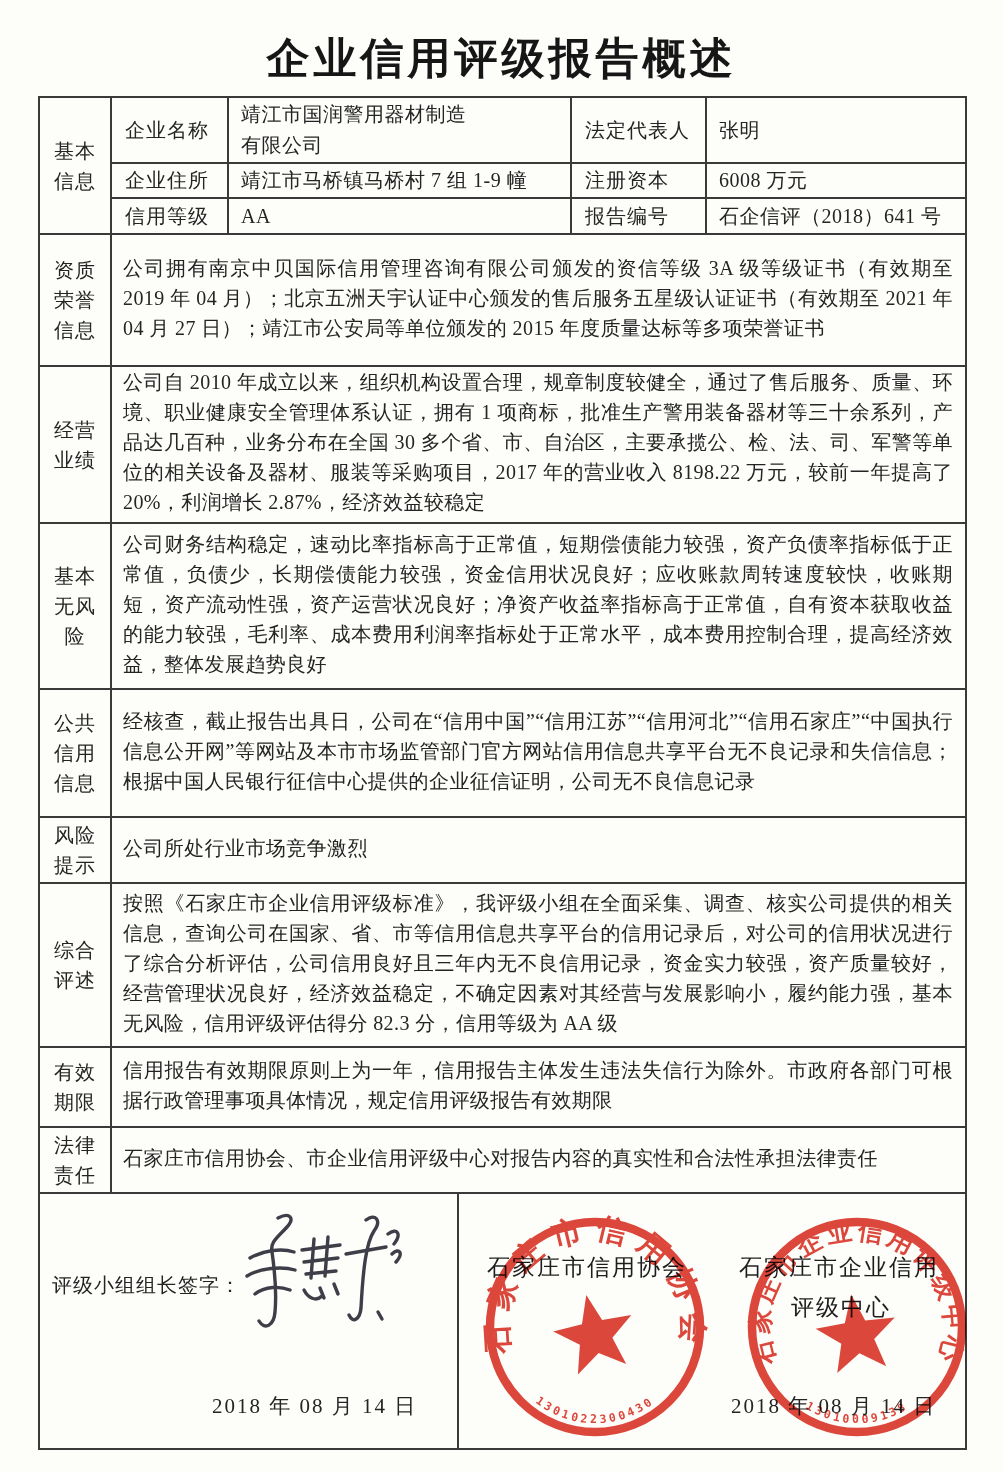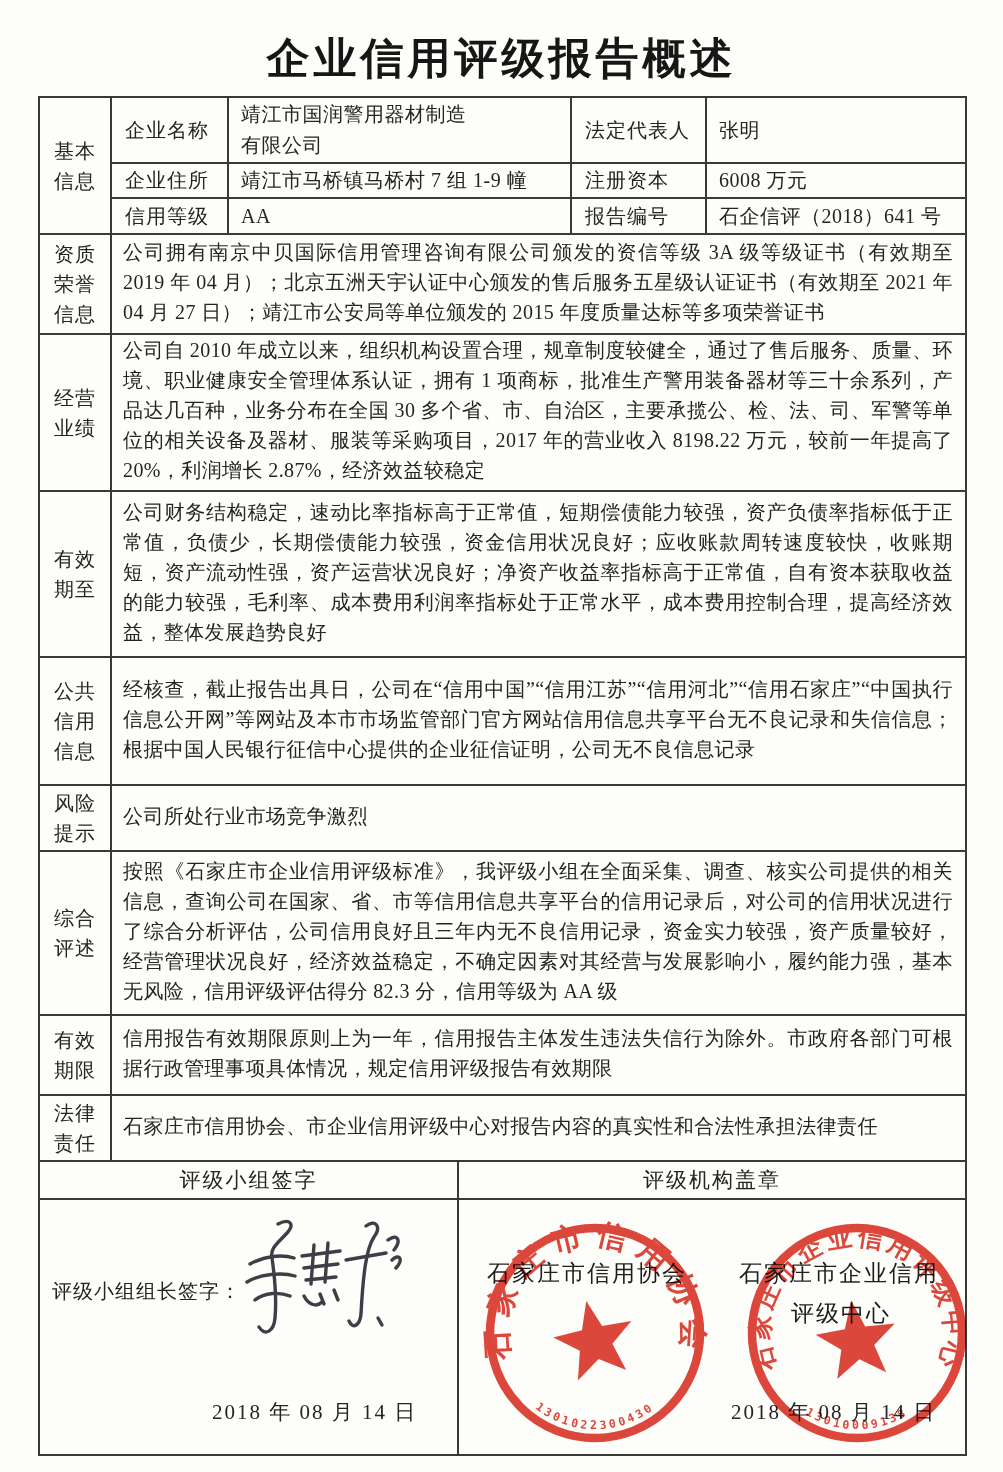--- a/index.html
+++ b/index.html
@@ -97,35 +97,35 @@
       <td class="flabel">注册资本</td>
       <td class="fvalue">6008 万元</td>
     </tr>
     <tr style="height:36px">
       <td class="flabel">信用等级</td>
       <td class="fvalue">AA</td>
       <td class="flabel">报告编号</td>
       <td class="fvalue">石企信评（2018）641 号</td>
     </tr>
 
-    <tr style="height:100px">
+    <tr style="height:132px">
       <td class="rowhead">
             <div class="vlab">资质荣誉信息</div>
           </td>
       <td class="para" colspan="4">公司拥有南京中贝国际信用管理咨询有限公司颁发的资信等级 3A 级等级证书（有效期至 2019 年 04 月）；北京五洲天宇认证中心颁发的售后服务五星级认证证书（有效期至 2021 年 04 月 27 日）；靖江市公安局等单位颁发的 2015 年度质量达标等多项荣誉证书</td>
     </tr>
     <tr style="height:156px">
       <td class="rowhead">
             <div class="vlab">经营业绩</div>
           </td>
       <td class="para" colspan="4">公司自 2010 年成立以来，组织机构设置合理，规章制度较健全，通过了售后服务、质量、环境、职业健康安全管理体系认证，拥有 1 项商标，批准生产警用装备器材等三十余系列，产品达几百种，业务分布在全国 30 多个省、市、自治区，主要承揽公、检、法、司、军警等单位的相关设备及器材、服装等采购项目，2017 年的营业收入 8198.22 万元，较前一年提高了 20%，利润增长 2.87%，经济效益较稳定</td>
     </tr>
     <tr style="height:166px">
       <td class="rowhead">
-            <div class="vlab">有效期至</div>
+            <div class="vlab">基本无风险</div>
           </td>
       <td class="para" colspan="4">公司财务结构稳定，速动比率指标高于正常值，短期偿债能力较强，资产负债率指标低于正常值，负债少，长期偿债能力较强，资金信用状况良好；应收账款周转速度较快，收账期短，资产流动性强，资产运营状况良好；净资产收益率指标高于正常值，自有资本获取收益的能力较强，毛利率、成本费用利润率指标处于正常水平，成本费用控制合理，提高经济效益，整体发展趋势良好</td>
     </tr>
     <tr style="height:128px">
       <td class="rowhead">
             <div class="vlab">公共信用信息</div>
           </td>
       <td class="para" colspan="4">经核查，截止报告出具日，公司在“信用中国”“信用江苏”“信用河北”“信用石家庄”“中国执行信息公开网”等网站及本市市场监管部门官方网站信用信息共享平台无不良记录和失信信息；根据中国人民银行征信中心提供的企业征信证明，公司无不良信息记录</td>
     </tr>
     <tr style="height:62px">
@@ -154,24 +154,20 @@
     </tr>
     </tbody>
   </table>
 
   <table class="footer-table">
     <colgroup>
         <col style="width:419px">
         <col style="width:508px">
       </colgroup>
     <tbody>
-    <tr style="height:38px">
-      <td class="fh">评级小组签字</td>
-      <td class="fh">评级机构盖章</td>
-    </tr>
     <tr style="height:256px">
       <td class="fcell">
         <span class="sig-label">评级小组组长签字：</span>
         <svg class="sig-svg" width="180" height="150" viewBox="0 0 180 150">
           <g fill="none" stroke="#2e2e3a" stroke-width="3.4" stroke-linecap="round" stroke-linejoin="round" opacity="0.92">
             <path d="M46,10 C58,4 63,10 55,19 C45,30 38,34 40,44 C42,58 45,82 43,104 C42,117 33,123 27,113"></path>
             <path d="M18,50 C32,42 50,40 62,44"></path>
             <path d="M15,68 C28,60 50,58 63,62"></path>
             <path d="M23,86 C33,78 48,78 58,82"></path>
             <path d="M70,42 L108,37"></path>

